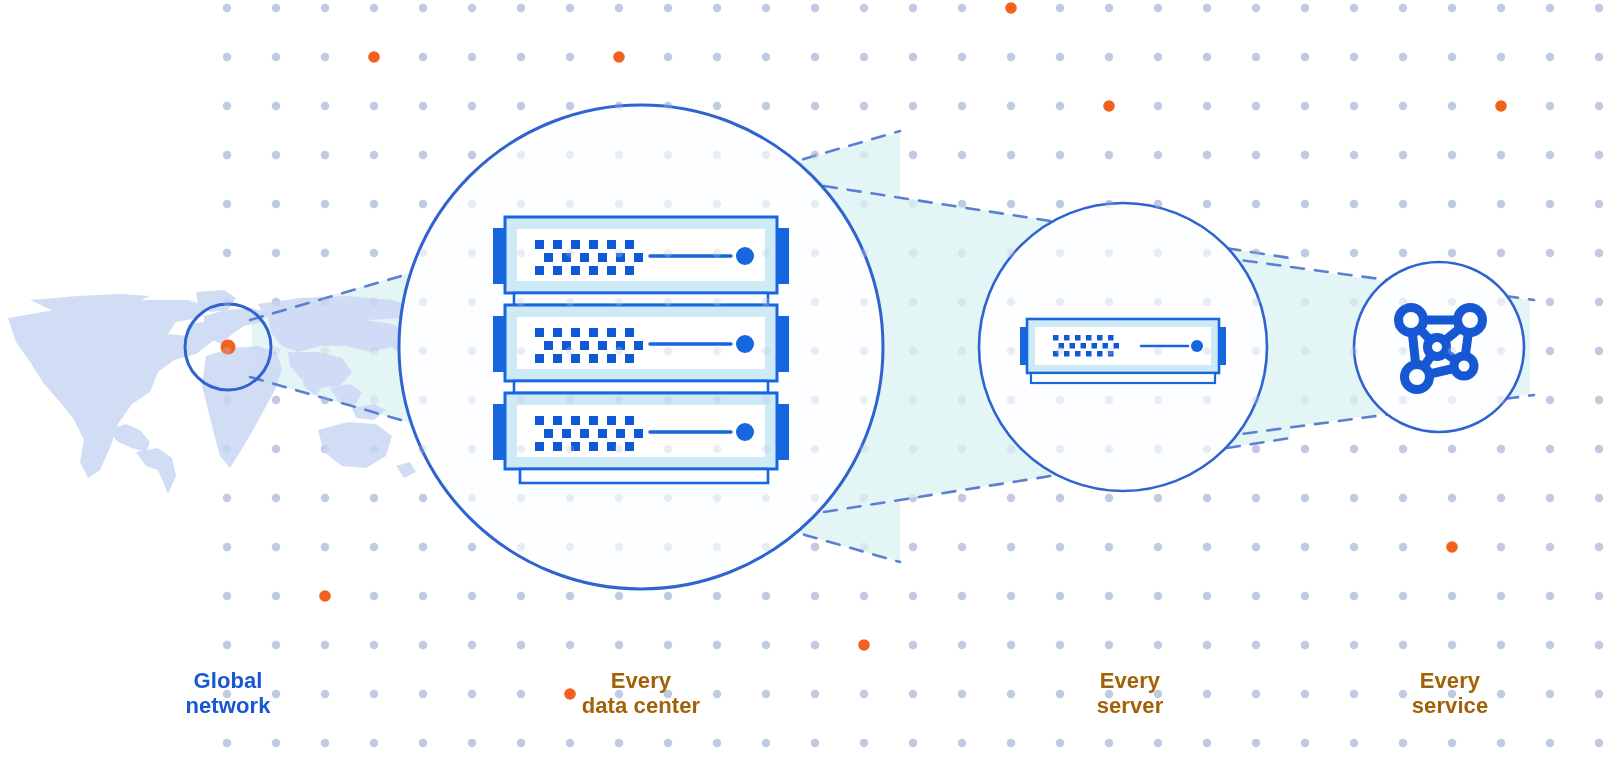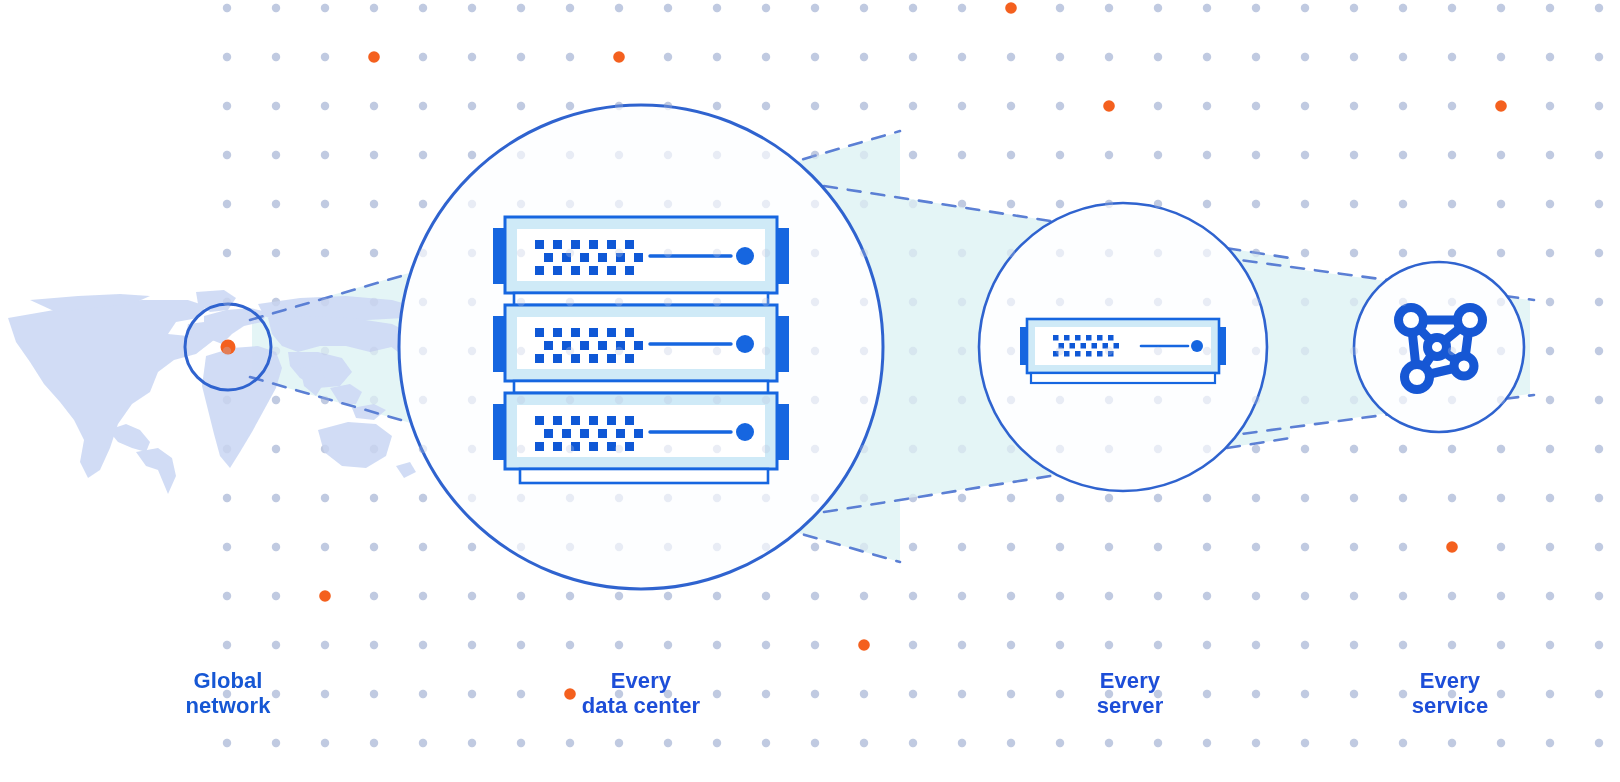--- a/index.html
+++ b/index.html
@@ -5,21 +5,21 @@
   html,body{margin:0;padding:0;background:#ffffff;}
   body{
     width:1620px;height:782px;overflow:hidden;position:relative;
     font-family:"Liberation Sans","DejaVu Sans",sans-serif;
   }
   #stage{position:absolute;inset:0;width:1620px;height:782px;}
   #scene{position:absolute;left:0;top:0;width:1620px;height:782px;}
   .lbl{
     position:absolute;text-align:center;
     font-size:22px;line-height:25px;font-weight:700;
-    color:#1d4ed8;white-space:pre-line;letter-spacing:0.1px;
+    color:#a16207;white-space:pre-line;letter-spacing:0.1px;
   }
   .lbl.accent{color:#1657d4;}
 </style>
 </head>
 <body>
 
 <div id="stage">
 
   <svg id="scene" viewBox="0 0 1620 782">
     <defs>

